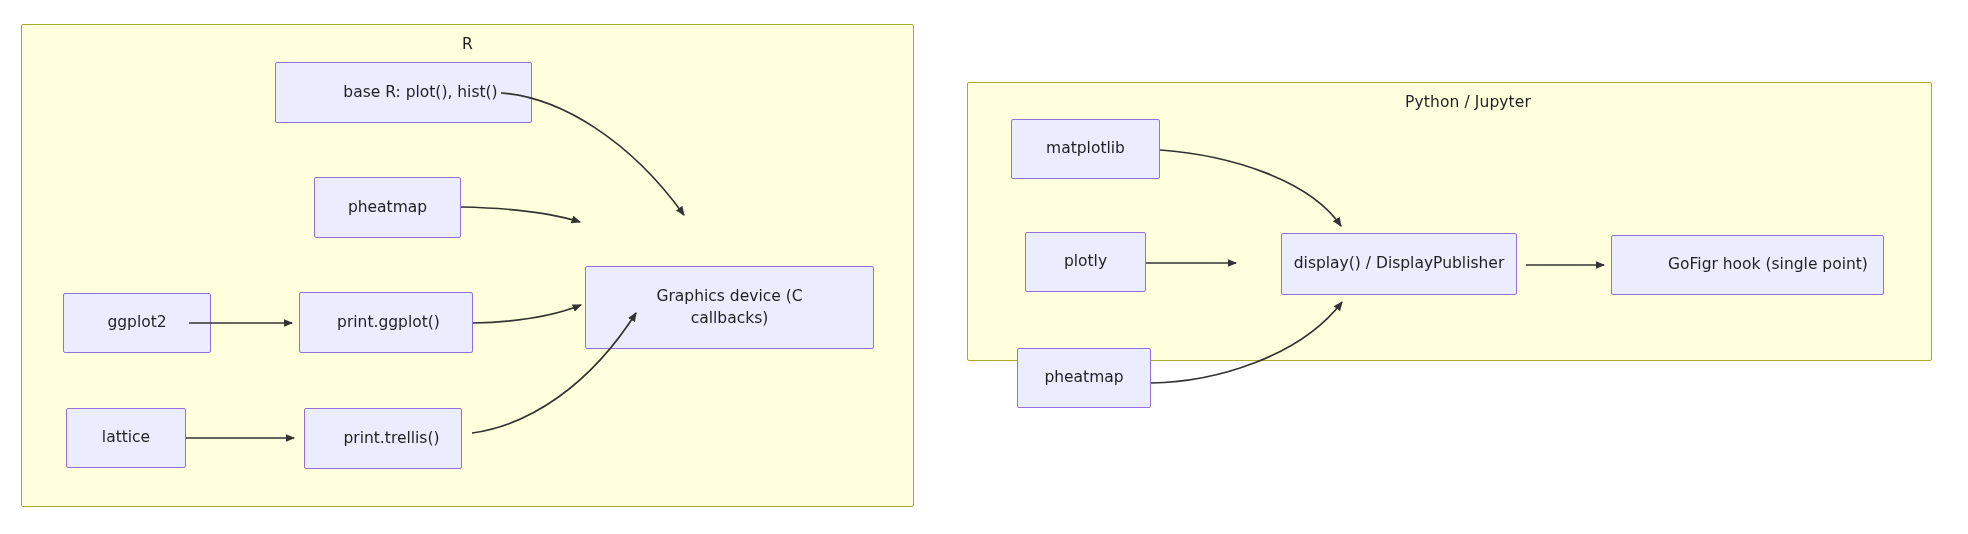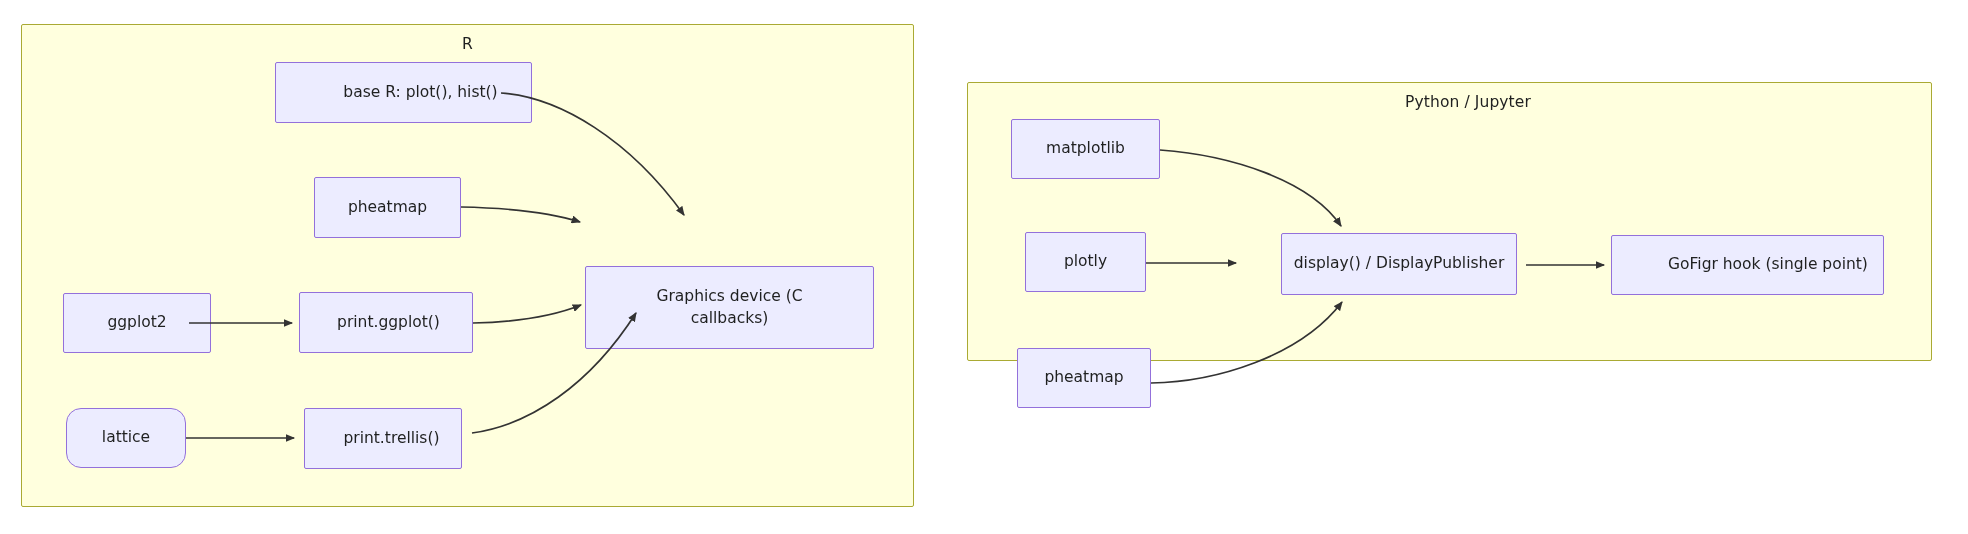--- a/index.html
+++ b/index.html
@@ -79,21 +79,21 @@
   </div>
 
   <div class="node" style="left:275px; top:62px; width:257px; height:61px;padding-left:40px;">base R: plot(), hist()</div>
 
   <div class="node" style="left:314px; top:177px; width:147px; height:61px;">pheatmap</div>
 
   <div class="node" style="left:63px; top:293px; width:148px; height:60px;">ggplot2</div>
 
   <div class="node" style="left:299px; top:292px; width:174px; height:61px;padding-left:11px;">print.ggplot()</div>
 
-  <div class="node" style="left:66px; top:408px; width:120px; height:60px;border-radius:15px;">lattice</div>
+  <div class="node" style="left:66px; top:408px; width:120px; height:60px;">lattice</div>
 
   <div class="node" style="left:304px; top:408px; width:158px; height:61px;padding-left:23px;">print.trellis()</div>
 
   <div class="node" style="left:585px; top:222px; width:289px; height:83px;margin-top:44px;">Graphics device (C
 callbacks)</div>
 
   <div class="subgraph" style="left:967px; top:82px; width:965px; height:279px;">
     <div class="subgraph-title" style="top:10px;margin-left:37px;">Python / Jupyter</div>
   </div>
 

